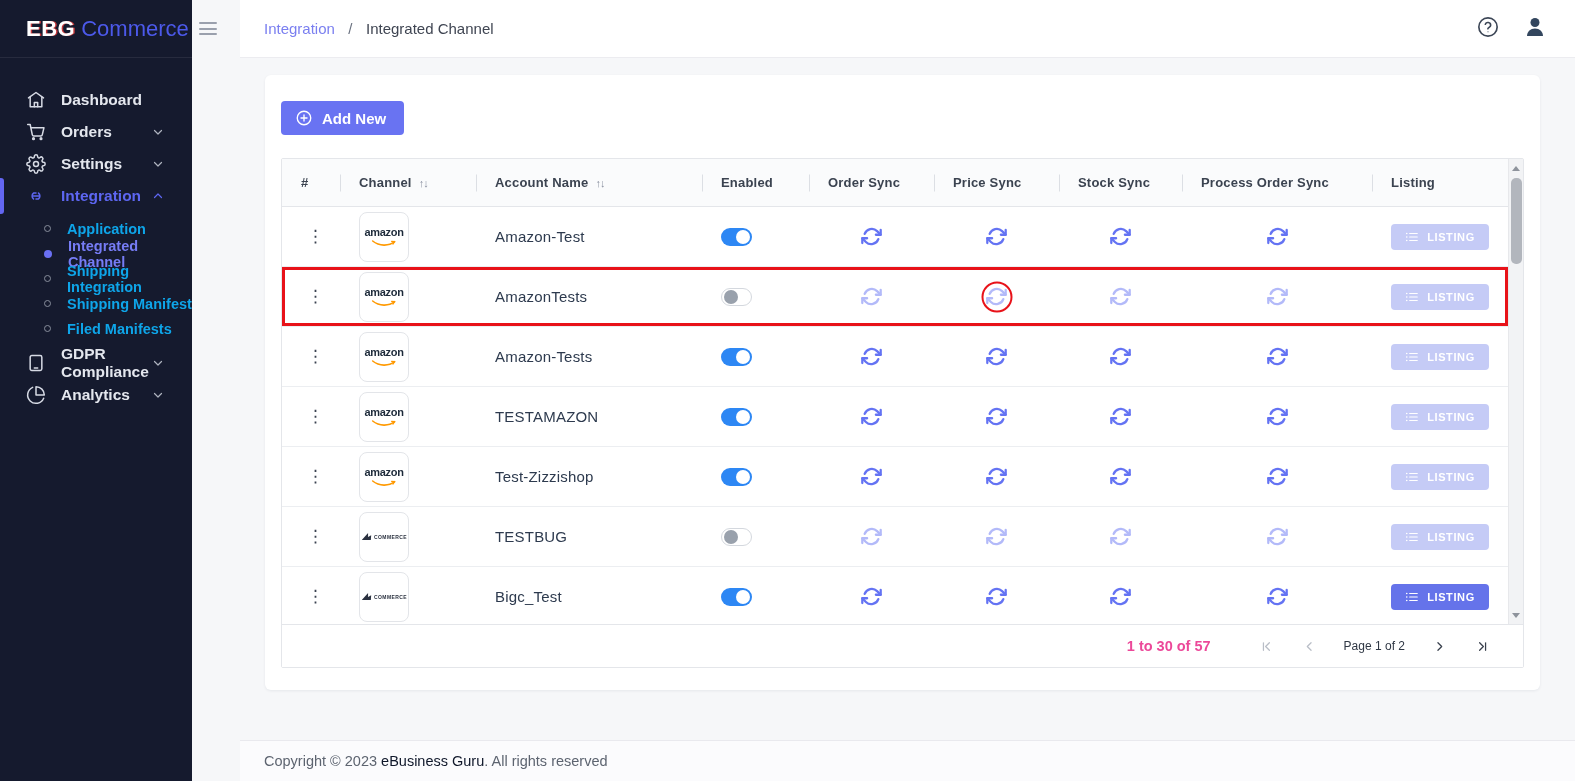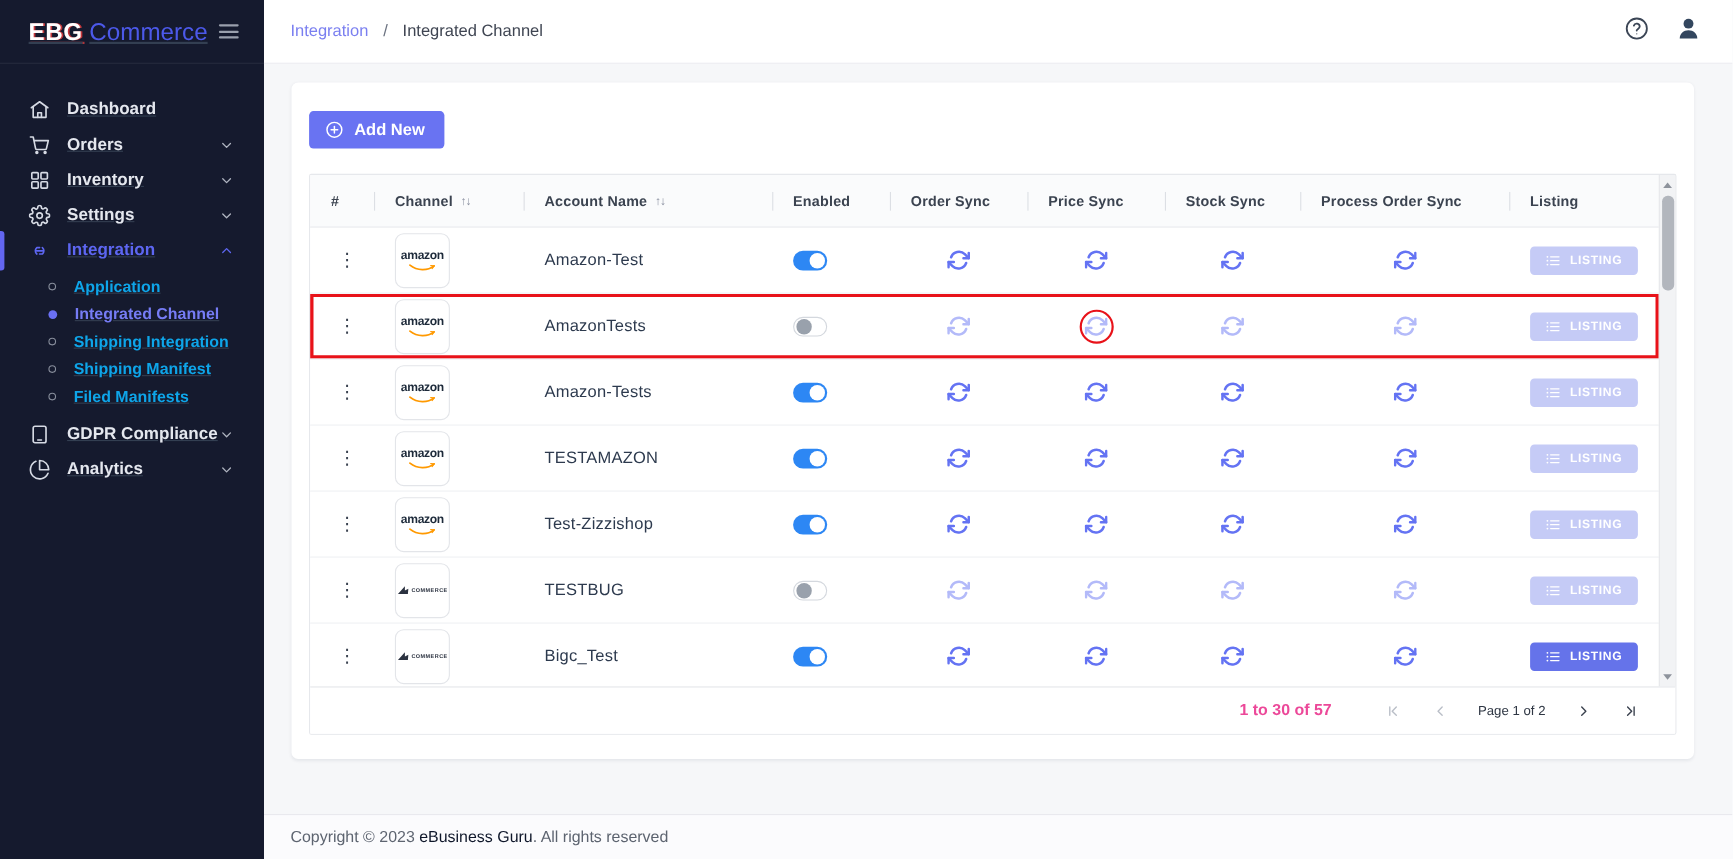--- a/index.html
+++ b/index.html
@@ -1,20 +1,20 @@
 <!DOCTYPE html>
 <html><head>
 <meta charset="utf-8">
 <style>
   * { margin:0; padding:0; box-sizing:border-box; }
   html,body { width:1575px; height:781px; overflow:hidden; }
   body { font-family:"Liberation Sans", sans-serif; background:#f6f7f9; color:#333f52; position:relative; }
 
   
-  .sidebar { position:absolute; left:0; top:0; width:240px; height:781px; background:#151a2e; z-index:30;text-decoration:underline; }
+  .sidebar { position:absolute; left:0; top:0; width:192px; height:781px; background:#151a2e; z-index:30; }
   .logo-row { height:58px; display:flex; align-items:center; padding-left:26px; border-bottom:1px solid rgba(255,255,255,.08); }
   .logo-bold { font-size:22px; font-weight:800; color:#ffffff; letter-spacing:.5px; text-shadow:1.5px 0 0 rgba(227,60,60,.85); }
   .logo-light { font-size:22px; font-weight:500; color:#4c59ea; margin-left:6px; }
   .hamburger { margin-left:10px; display:inline-flex; flex-direction:column; gap:3.5px; cursor:pointer; }
   .hamburger i { display:block; width:18px; height:2px; background:#9aa0ad; border-radius:1px; }
   .nav { padding-top:26px; }
   .nav-item { position:relative; display:flex; align-items:center; height:32px; padding:0 28px 0 26px; color:#e4e7ee; font-size:15.5px; font-weight:600; cursor:pointer; }
   .nav-item .nicon { width:20px; height:20px; margin-right:15px; flex:0 0 auto; display:inline-flex; }
   .nav-item .nicon svg { width:20px; height:20px; stroke:#d6dae4; fill:none; stroke-width:1.8; stroke-linecap:round; stroke-linejoin:round; }
   .nav-item .chev { margin-left:auto; display:inline-flex; }
@@ -137,36 +137,20 @@
       <span>Orders</span>
       <span class="chev">
           <svg viewBox="0 0 24 24">
             <polyline points="5 9 12 16 19 9"></polyline>
           </svg>
         </span>
     </div>
     <div class="nav-item">
       <span class="nicon">
           <svg viewBox="0 0 24 24">
-            <rect x="3.5" y="3.5" width="7" height="7" rx="1"></rect>
-            <rect x="13.5" y="3.5" width="7" height="7" rx="1"></rect>
-            <rect x="3.5" y="13.5" width="7" height="7" rx="1"></rect>
-            <rect x="13.5" y="13.5" width="7" height="7" rx="1"></rect>
-          </svg>
-        </span>
-      <span>Inventory</span>
-      <span class="chev">
-          <svg viewBox="0 0 24 24">
-            <polyline points="5 9 12 16 19 9"></polyline>
-          </svg>
-        </span>
-    </div>
-    <div class="nav-item">
-      <span class="nicon">
-          <svg viewBox="0 0 24 24">
             <circle cx="12" cy="12" r="3"></circle>
             <path d="M19.4 15a1.65 1.65 0 0 0 .33 1.82l.06.06a2 2 0 0 1-2.83 2.83l-.06-.06a1.65 1.65 0 0 0-1.82-.33 1.65 1.65 0 0 0-1 1.51V21a2 2 0 0 1-4 0v-.09A1.65 1.65 0 0 0 9 19.4a1.65 1.65 0 0 0-1.82.33l-.06.06a2 2 0 0 1-2.83-2.83l.06-.06a1.65 1.65 0 0 0 .33-1.82 1.65 1.65 0 0 0-1.51-1H3a2 2 0 0 1 0-4h.09A1.65 1.65 0 0 0 4.6 9a1.65 1.65 0 0 0-.33-1.82l-.06-.06a2 2 0 0 1 2.83-2.83l.06.06a1.65 1.65 0 0 0 1.82.33H9a1.65 1.65 0 0 0 1-1.51V3a2 2 0 0 1 4 0v.09a1.65 1.65 0 0 0 1 1.51 1.65 1.65 0 0 0 1.82-.33l.06-.06a2 2 0 0 1 2.83 2.83l-.06.06a1.65 1.65 0 0 0-.33 1.82V9a1.65 1.65 0 0 0 1.51 1H21a2 2 0 0 1 0 4h-.09a1.65 1.65 0 0 0-1.51 1z"></path>
           </svg>
         </span>
       <span>Settings</span>
       <span class="chev">
           <svg viewBox="0 0 24 24">
             <polyline points="5 9 12 16 19 9"></polyline>
           </svg>
         </span>

